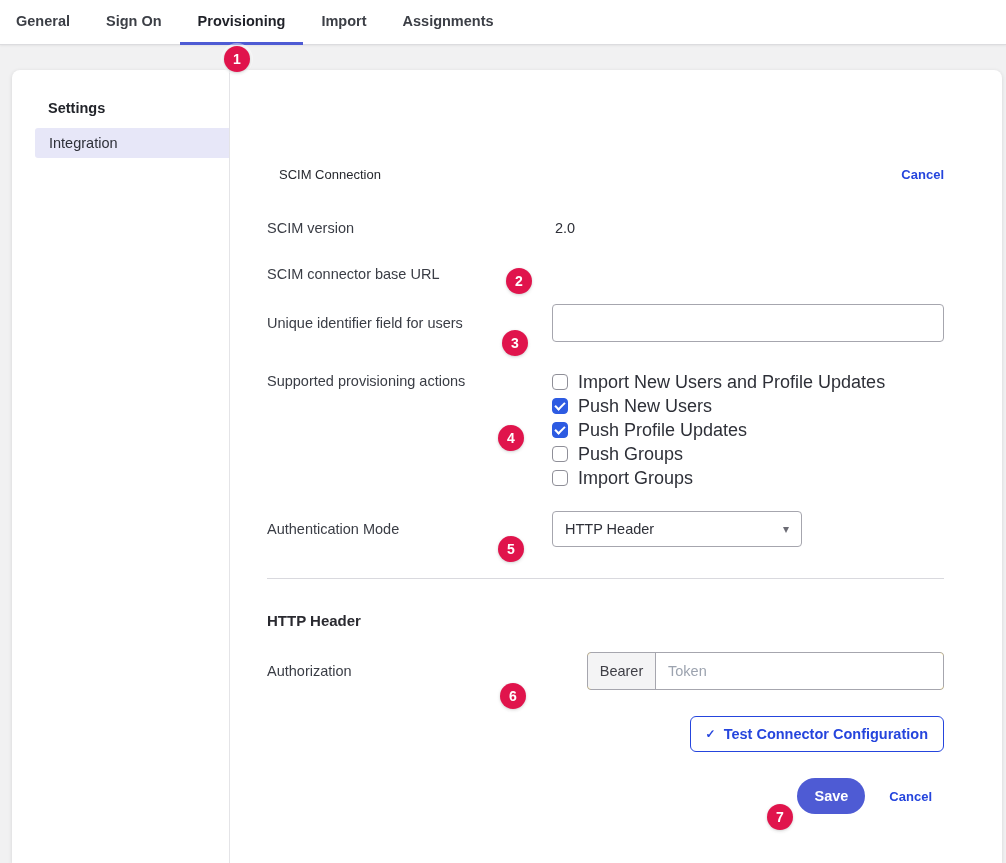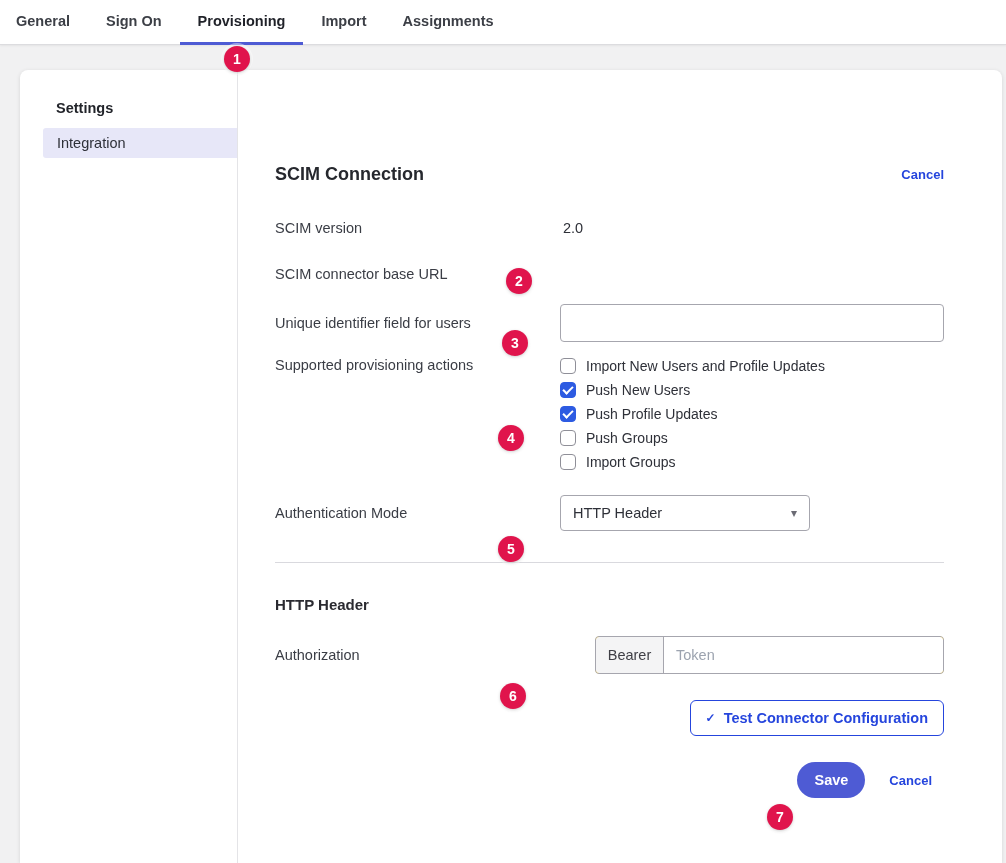--- a/index.html
+++ b/index.html
@@ -11,51 +11,51 @@
   body{width:1006px;height:863px;background:#f1f1f2;font-family:"Liberation Sans",sans-serif;overflow:hidden;}
   .screen{position:relative;width:1006px;height:863px;}
 
   
   .tabbar{height:45px;background:#fff;border-bottom:1px solid #dcdcdf;display:flex;align-items:stretch;padding-left:16px;box-shadow:0 1px 2px rgba(0,0,0,.06);}
   .tab{display:flex;align-items:center;padding:0 18px;font-size:14.5px;font-weight:600;color:#3c3f46;cursor:pointer;border-bottom:3px solid transparent;margin-bottom:-1px;}
   .tab:first-child{padding-left:0;}
   .tab.active{color:#1f2128;font-weight:700;border-bottom-color:var(--accent);}
 
   
-  .card{position:absolute;top:70px;left:20px;right:4px;height:793px;background:#fff;border-radius:8px 8px 0 0;box-shadow:0 1px 4px rgba(0,0,0,.12);display:flex;overflow:hidden;}
+  .card{position:absolute;top:70px;left:12px;right:4px;height:793px;background:#fff;border-radius:8px 8px 0 0;box-shadow:0 1px 4px rgba(0,0,0,.12);display:flex;overflow:hidden;}
   .sidebar{width:218px;border-right:1px solid #e4e4e7;padding-top:28px;flex:none;}
   .sidebar-heading{padding-left:36px;font-size:14.5px;font-weight:600;color:#22242a;height:20px;line-height:20px;}
   .sidebar-item{margin-top:10px;margin-left:23px;height:30px;line-height:30px;padding-left:14px;font-size:14.5px;color:#2e3038;cursor:pointer;border-radius:3px 0 0 3px;}
   .sidebar-item.selected{background:var(--selected-item-bg);}
 
   .content{flex:1;padding:90px 58px 0 37px;}
   .form-header{display:flex;justify-content:space-between;align-items:center;height:28px;}
-  .form-title{font-size:18px;font-weight:700;color:#26282e;margin:0;}
+  .form-title{font-size:13px;font-weight:400;color:#26282e;margin:12px;}
   .link{color:var(--link);font-weight:700;font-size:13px;text-decoration:none;cursor:pointer;}
 
   .row{display:grid;grid-template-columns:285px 1fr;align-items:center;}
   .row .label{font-size:14.5px;color:#3a3d45;}
   .row-version{margin-top:30px;height:20px;}
   .row-version .value{font-size:14.5px;color:#2e3038;padding-left:3px;}
   .row-url{margin-top:28px;}
   .row-unique{margin-top:22px;}
-  .row-actions{margin-top:12px;align-items:start;}
+  .row-actions{margin-top:28px;align-items:start;}
   .row-auth-mode{margin-top:21px;}
   .row-authz{margin-top:21px;gap:12px;}
 
   .text-input{height:38px;width:100%;border:1px solid #a6a6ae;border-radius:4px;padding:0 12px;font-size:14.5px;color:#2e3038;background:#fff;font-family:"Liberation Sans",sans-serif;outline:none;}
   .text-input.red{color:var(--red-text);font-weight:700;font-size:15px;}
   .text-input::placeholder{color:#9ca3af;font-weight:400;}
 
   .cb-list{display:flex;flex-direction:column;}
   .cb-row{display:flex;align-items:center;gap:10px;height:24px;cursor:pointer;}
   .cb-row input[type=checkbox]{appearance:none;-webkit-appearance:none;width:16px;height:16px;border:1.5px solid #8f8f98;border-radius:4px;background:#fff;margin:0;position:relative;cursor:pointer;flex:none;}
   .cb-row input[type=checkbox]:checked{background:var(--checkbox);border-color:var(--checkbox);}
   .cb-row input[type=checkbox]:checked::after{content:"";position:absolute;left:4px;top:1px;width:4px;height:8px;border:solid #fff;border-width:0 2px 2px 0;transform:rotate(45deg);}
-  .cb-label{font-size:14px;color:#2e3038;}
+  .cb-label{font-size:18px;color:#2e3038;}
 
   .select{width:250px;height:36px;border:1px solid #a6a6ae;border-radius:4px;background:#fff;display:flex;align-items:center;justify-content:space-between;padding:0 12px;font-size:14.5px;color:#2e3038;cursor:pointer;}
   .select .chev{color:#6b6b74;font-size:12px;}
 
   .divider{margin-top:31px;border-top:1px solid #d9d9de;height:0;}
   .section-heading{margin-top:32px;font-size:15px;font-weight:700;color:#2a2a30;height:20px;line-height:20px;}
 
   .input-group{display:flex;height:38px;border:1px solid #a6a6ae;border-radius:4px;overflow:hidden;background:#eab308;margin-left:23px;}
   .input-prefix{width:68px;background:#f4f4f5;border-right:1px solid #a6a6ae;display:flex;align-items:center;justify-content:center;font-size:14.5px;color:#3f3f46;flex:none;}
   .input-group input{border:none;flex:1;padding:0 12px;font-size:14.5px;color:#2e3038;outline:none;font-family:"Liberation Sans",sans-serif;}

